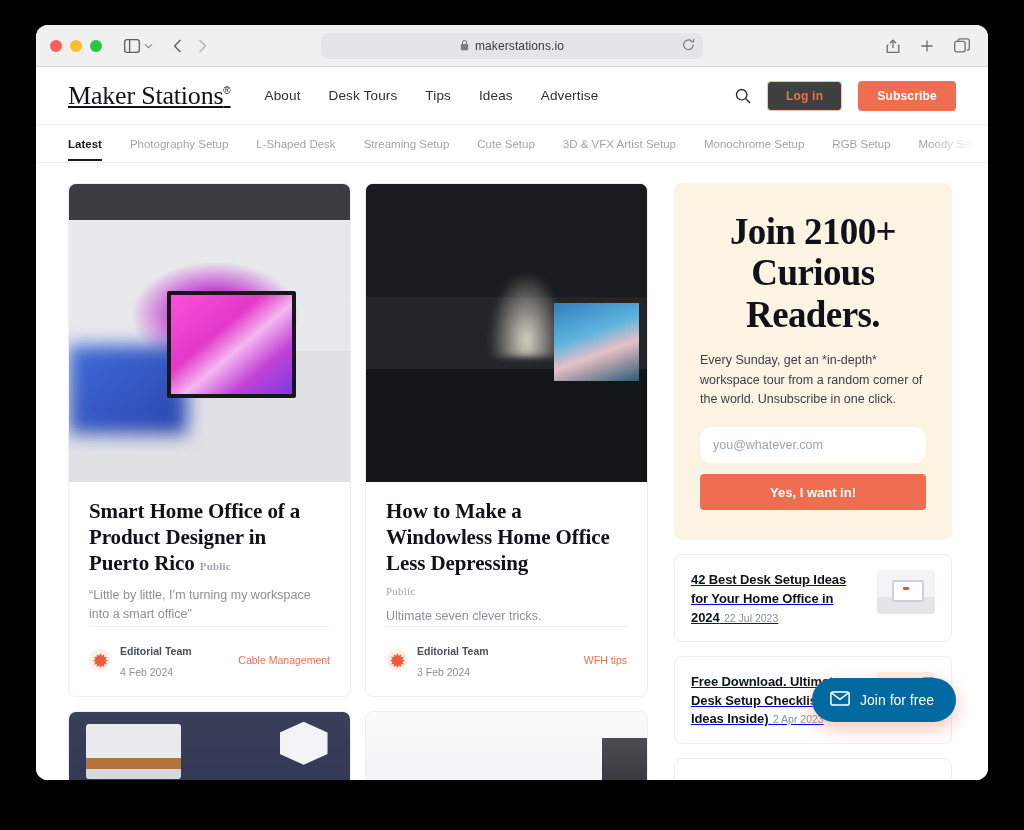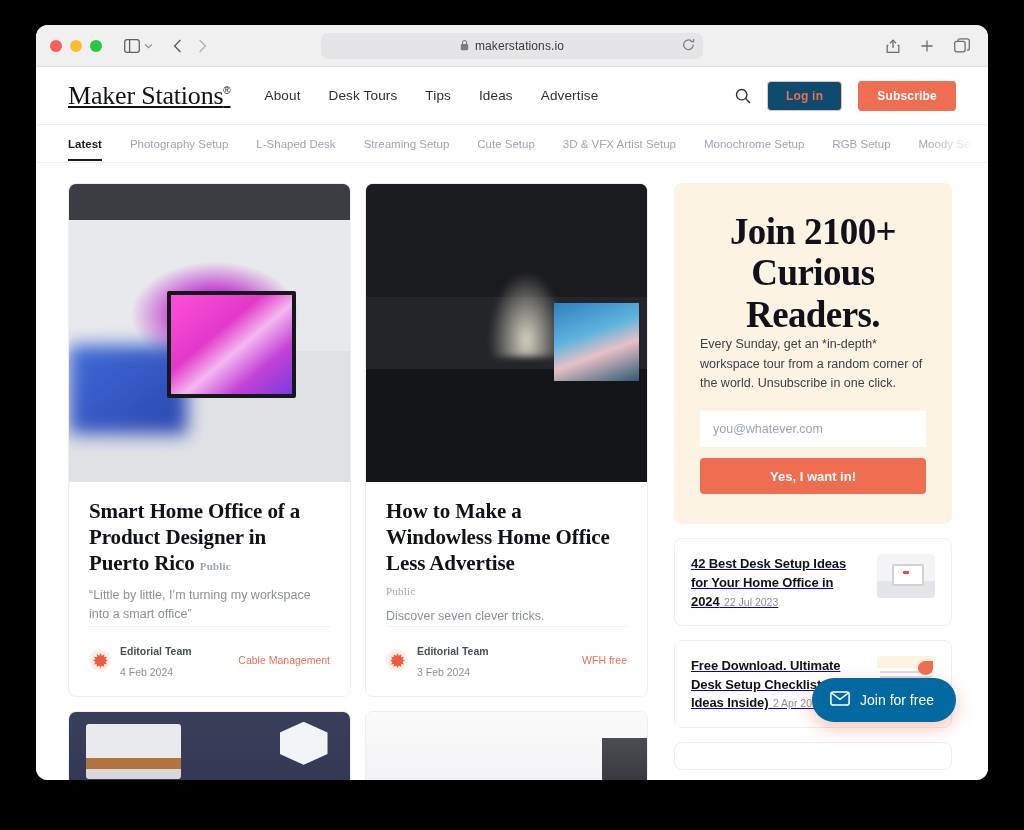--- a/index.html
+++ b/index.html
@@ -127,21 +127,21 @@
     display: flex;
     align-items: center;
     gap: 16px;
   }
   #login-button {
     font-size: 12px;
     color: #ef6e52;
     border: 1px solid #f6c0b2;
     border-radius: 4px;
     padding: 7px 18px;
-    background: #0c4a6e;
+    background: #404040;
     cursor: pointer;
     font-weight: bold;
     letter-spacing: 0.2px;
   }
   #subscribe-button {
     font-size: 12px;
     color: #fff;
     background: #ef6e52;
     border: none;
     border-radius: 4px;
@@ -281,30 +281,31 @@
   }
   #newsletter-heading {
     font-family: "Liberation Serif", serif;
     font-size: 37px;
     line-height: 1.12;
     color: #10121a;
     letter-spacing: -0.6px;
     text-align: center;
   }
   #newsletter-desc {
+    margin-top: 16px;
     font-size: 12.5px;
     line-height: 1.55;
     color: #3a3f48;
   }
   #newsletter-email {
     margin-top: 18px;
     width: 100%;
     height: 36px;
     border: none;
-    border-radius: 0;
+    border-radius: 12px;
     background: #fff;
     padding: 0 13px;
     font-size: 12.5px;
     color: #30343c;
     font-family: "Liberation Sans", sans-serif;
   }
   #newsletter-email::placeholder { color: #9ea4b0; }
   #newsletter-submit {
     margin-top: 11px;
     width: 100%;
@@ -600,35 +601,35 @@
               <span class="meta-author">Editorial Team</span><br>
               <span class="meta-date">4 Feb 2024</span>
             </span>
             <a class="post-tag" href="#">Cable Management</a>
           </div>
         </article>
 
         <article class="post-card">
           <div class="post-thumb img-desk-dark"></div>
           <div class="post-body">
-            <h2 class="post-title">How to Make a Windowless Home Office Less Advertise</h2>
+            <h2 class="post-title">How to Make a Windowless Home Office Less Depressing</h2>
             <span class="post-visibility block">Public</span>
-            <p class="post-excerpt">Discover seven clever tricks.</p>
+            <p class="post-excerpt">Ultimate seven clever tricks.</p>
           </div>
           <div class="post-meta">
             <span class="avatar">
               <svg width="15" height="15" viewBox="0 0 24 24">
                 <path fill="#ef5a3c" d="M12 0l2 4.3L18.2 2l-.6 4.7 4.7-.6-2.3 4.2L24 12l-4 2 2.3 4.2-4.7-.6.6 4.7-4.2-2.3L12 24l-2-4-4.2 2.3.6-4.7-4.7.6L4 14 0 12l4-2-2.3-4.2 4.7.6L5.8 2 10 4.3z"></path>
               </svg>
             </span>
             <span class="meta-text">
               <span class="meta-author">Editorial Team</span><br>
               <span class="meta-date">3 Feb 2024</span>
             </span>
-            <a class="post-tag" href="#">WFH free</a>
+            <a class="post-tag" href="#">WFH tips</a>
           </div>
         </article>
 
         <article class="post-card">
           <div class="post-thumb short img-navy-shelf"></div>
         </article>
 
         <article class="post-card">
           <div class="post-thumb short img-white-room"></div>
         </article>

